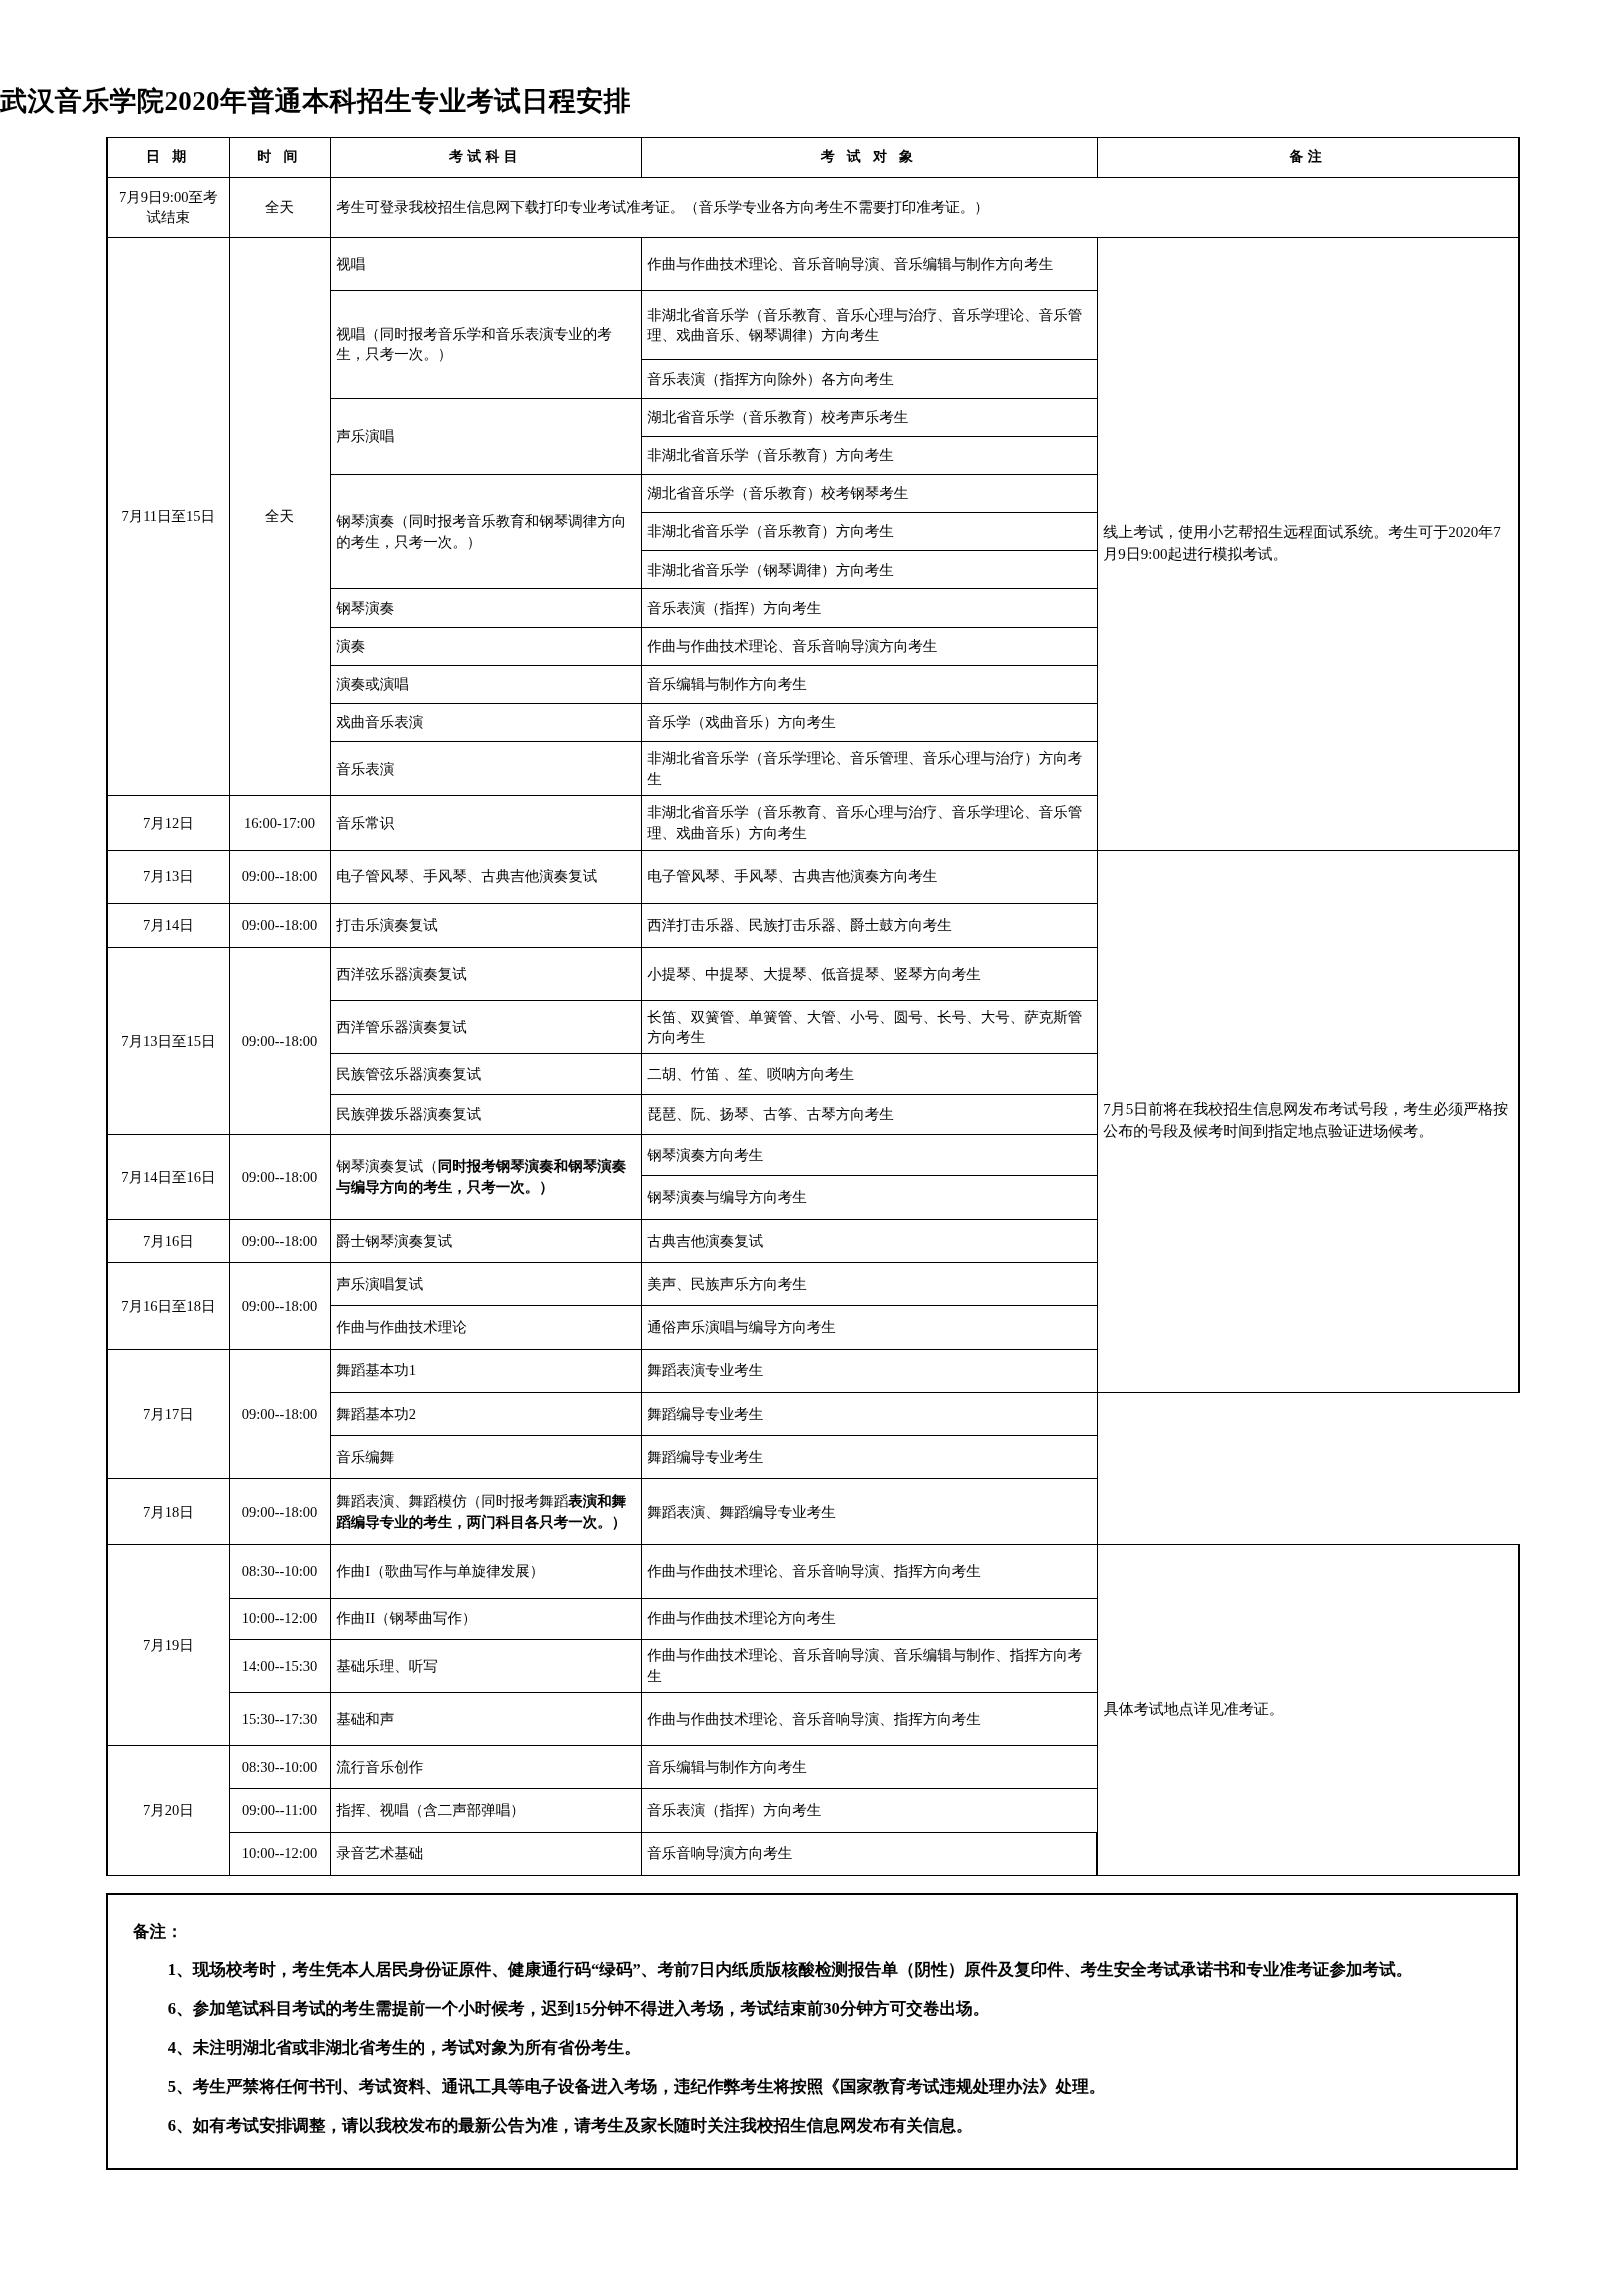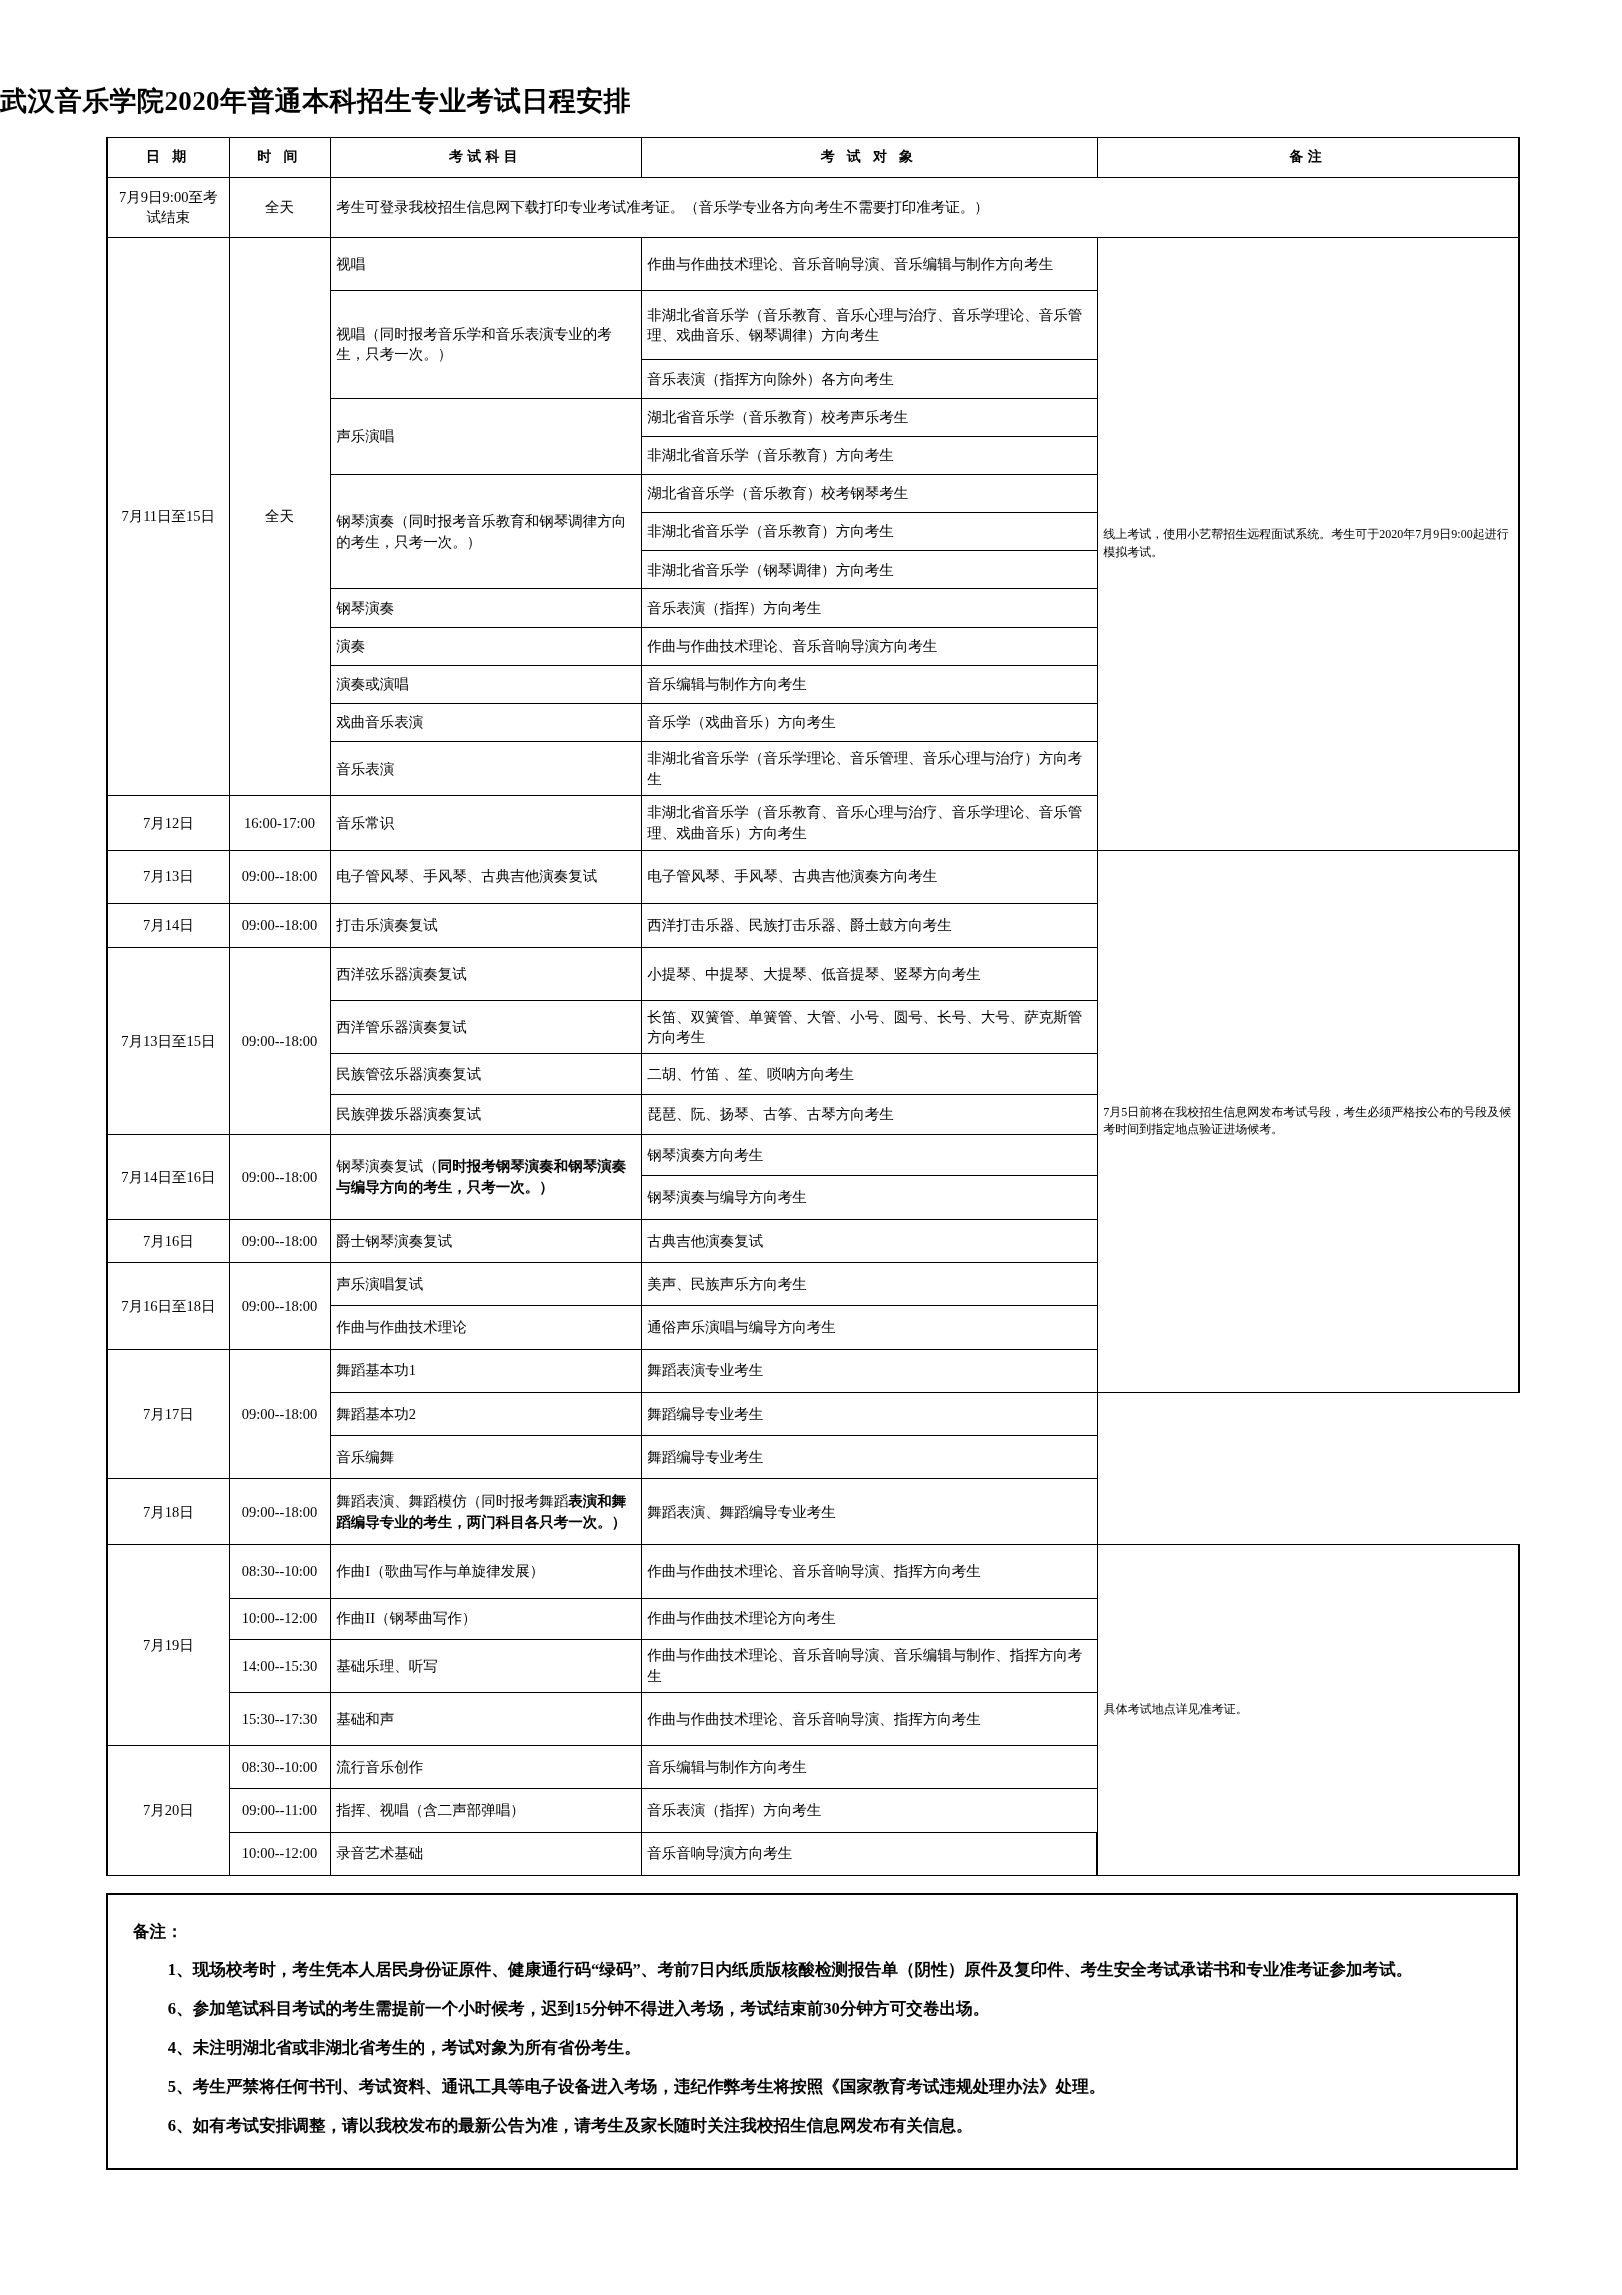--- a/index.html
+++ b/index.html
@@ -61,21 +61,21 @@
     padding: 2.9px 1.4px;
   }
   .c-date   { width: 122px; text-align: center; }
   .c-time   { width: 101px; text-align: center; }
   .c-subj   { width: 311px; text-align: left; }
   .c-targ   { width: 456px; text-align: left; }
   .c-note   { width: 422px; text-align: left; vertical-align: middle; }
 
   td.ctr { text-align: center; }
   .b { font-weight: normal; }
-  .note-cell { font-weight: bold; font-size: 12px; line-height: 1.45; padding: 5.8px 7.2px; }
+  .note-cell { font-weight: bold; font-size: 15px; line-height: 1.45; padding: 5.8px 7.2px; }
   .subj-bold { font-weight: bold; }
 
   
   .grp-top > td, .grp-top > th { border-top: 2.2px solid #000; }
   .tbl-top > th { border-top: 2.2px solid #000; }
   .tbl-bottom > td { border-bottom: 2.2px solid #000; }
   .lcol { border-left: 2.2px solid #000 !important; }
   .rcol { border-right: 2.2px solid #000 !important; }
 
   

